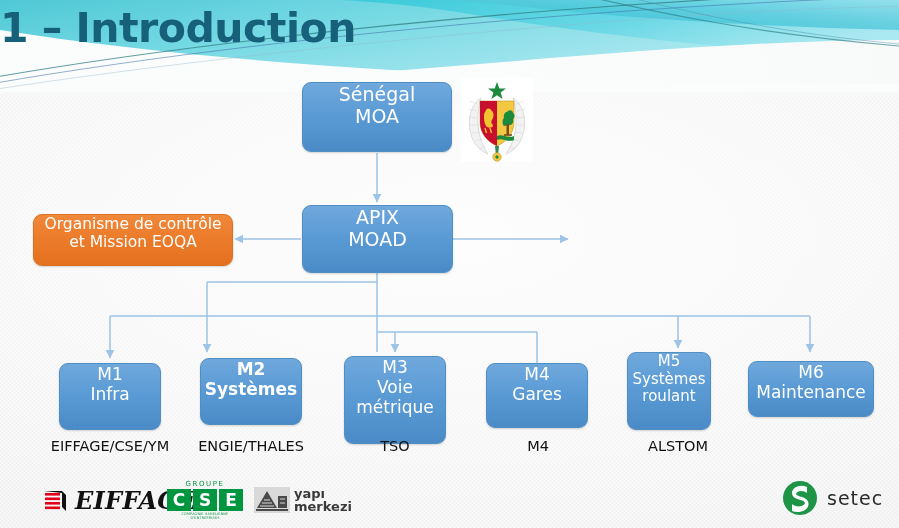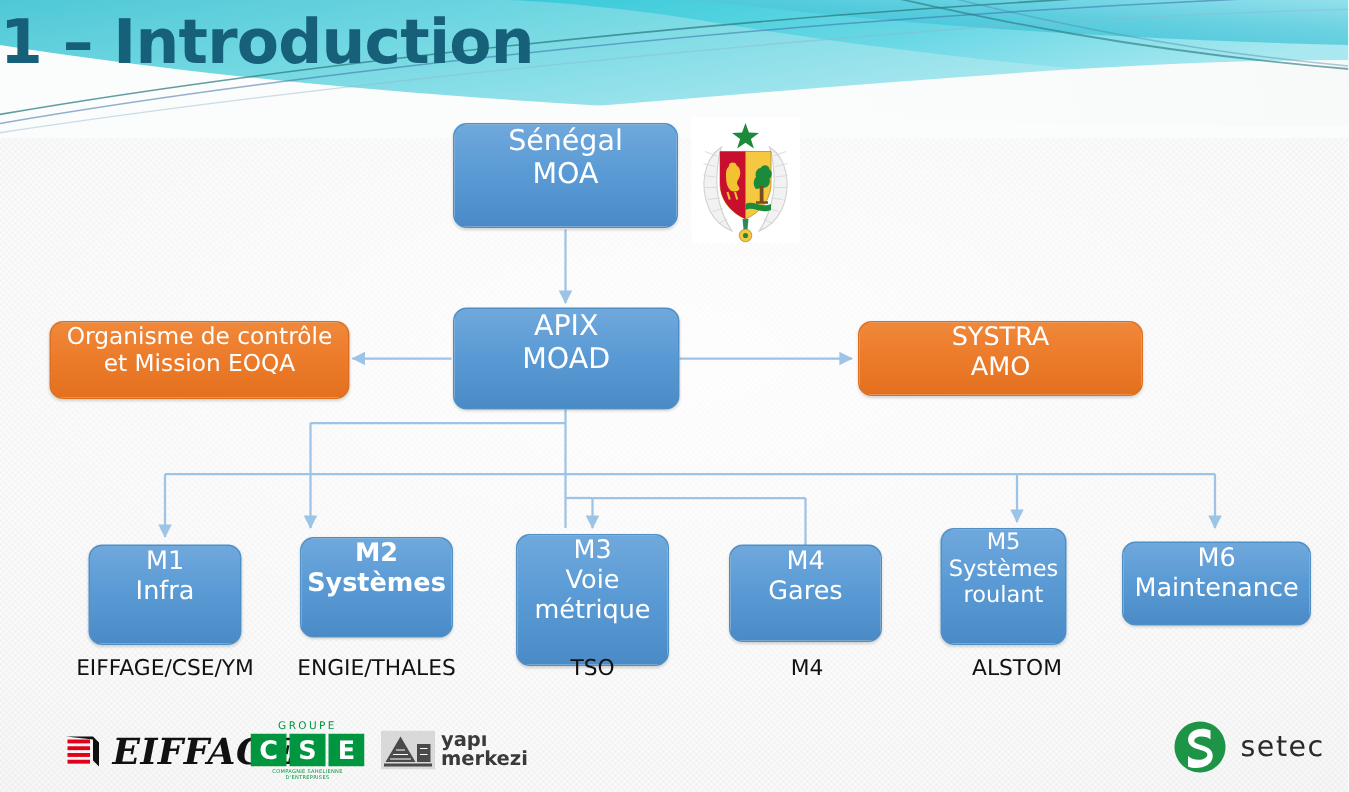--- a/index.html
+++ b/index.html
@@ -251,24 +251,20 @@
   <div class="node orange" style="left:33px; top:214px; width:200px; height:52px; font-size:15.5px;">
     <span class="line">Organisme de contrôle</span>
     <span class="line">et Mission EOQA</span>
   </div>
 
   <div class="node blue" style="left:302px; top:205px; width:151px; height:68px; font-size:19px;">
     <span class="line">APIX</span>
     <span class="line">MOAD</span>
   </div>
 
-  <div class="node orange" style="left:572px; top:214px; width:190px; height:50px; font-size:17px;">
-    <span class="line">SYSTRA</span>
-    <span class="line">AMO</span>
-  </div>
 
   <div class="node blue" style="left:59px; top:363px; width:102px; height:67px; font-size:17px;">
     <span class="line">M1</span>
     <span class="line">Infra</span>
   </div>
   <div class="caption" style="left:35px; top:438px; width:150px;">EIFFAGE/CSE/YM</div>
 
   <div class="node blue" style="left:200px; top:358px; width:102px; height:67px; font-size:17px;font-weight:bold;">
     <span class="line">M2</span>
     <span class="line">Systèmes</span>

